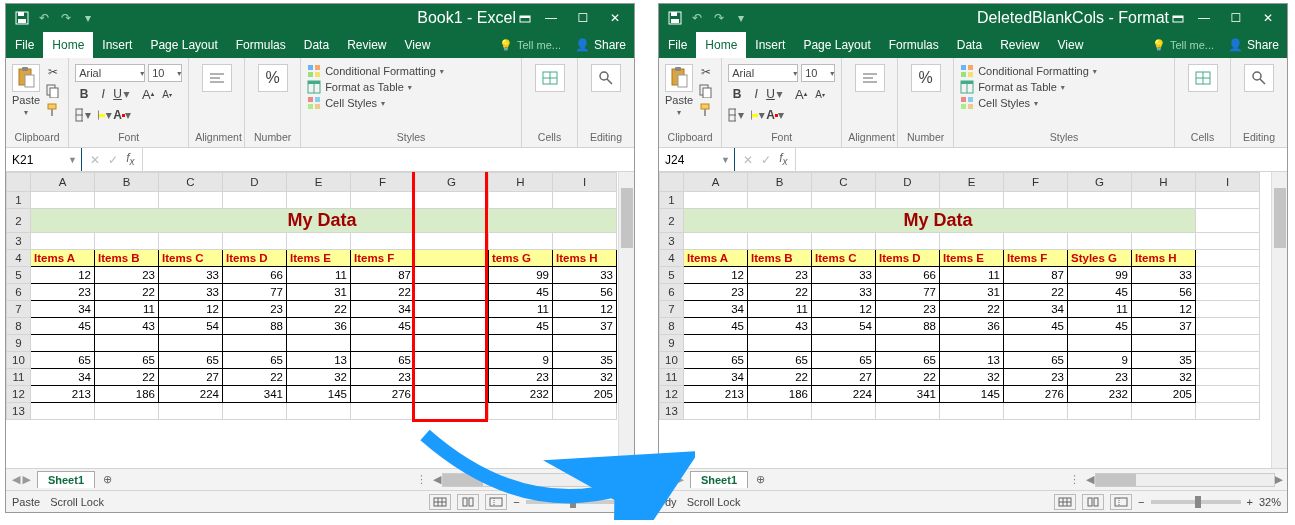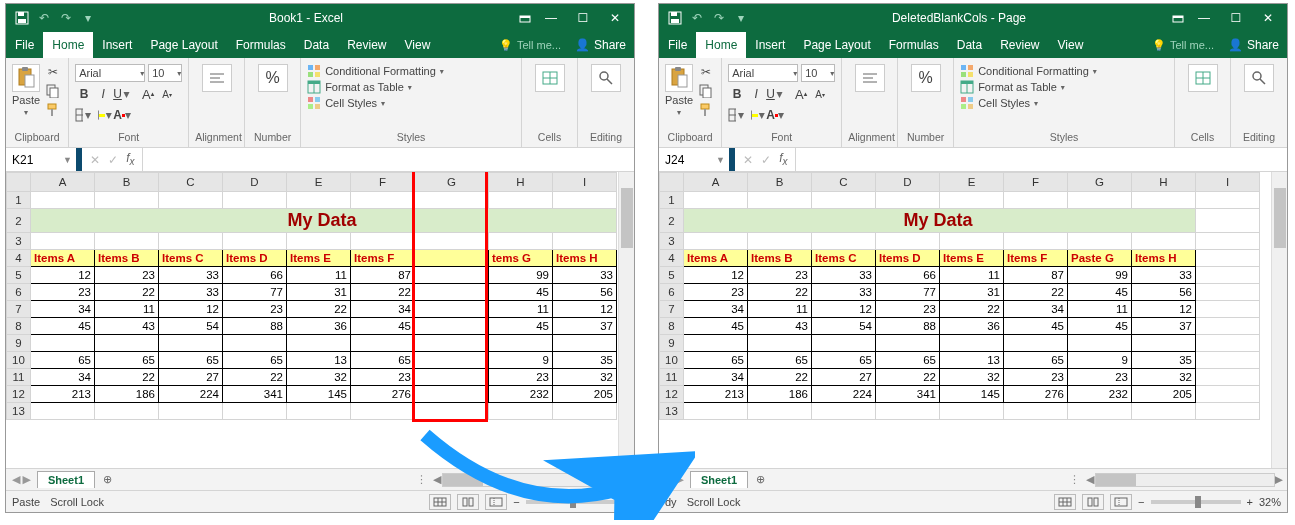--- a/index.html
+++ b/index.html
@@ -5,21 +5,21 @@
 * { box-sizing: border-box; margin: 0; padding: 0; font-family: "Segoe UI", Arial, sans-serif; }
 body { background: #fff; width: 1295px; height: 525px; position: relative; overflow: hidden; }
 
 .excel-window { position: absolute; background: #fff; border: 1px solid #999; display: flex; flex-direction: column; }
 .win-left { left: 5px; top: 3px; width: 630px; height: 510px; }
 .win-right { left: 658px; top: 3px; width: 630px; height: 510px; }
 
 .titlebar { background: #0d6b3f; height: 28px; display: flex; align-items: center; color: #fff; font-size: 11px; padding: 0 4px; }
 .titlebar .qat { display: flex; gap: 6px; align-items: center; padding-left: 4px; }
 .titlebar .qat .ic { width: 16px; height: 16px; display: flex; align-items: center; justify-content: center; font-size: 12px; }
-.titlebar .title { flex: 1; text-align: center; font-size: 12px; }
+.titlebar .title { flex: 1; text-align: right; font-size: 16px; }
 .titlebar .win-controls { display: flex; gap: 2px; }
 .titlebar .win-controls .wc { width: 30px; height: 22px; display: flex; align-items: center; justify-content: center; font-size: 12px; cursor: pointer; }
 .titlebar .win-controls .maxrest { width: 18px; font-size: 11px; }
 
 .menubar { background: #0d6b3f; height: 26px; display: flex; align-items: stretch; color: #fff; font-size: 12px; }
 .menubar .mtab { padding: 4px 9px; cursor: pointer; display: flex; align-items: center; }
 .menubar .mtab.active { background: #fff; color: #0d6b3f; }
 .menubar .spacer { flex: 1; }
 .menubar .tellme { color: #9fd4bb; font-size: 11px; display: flex; align-items: center; gap: 4px; padding: 0 6px; }
 .menubar .share { display: flex; align-items: center; gap: 4px; padding: 0 8px; }
@@ -47,21 +47,21 @@
 .stub-group { width: 56px; }
 .stub-group .gico { width: 30px; height: 28px; margin: 4px auto 0; display: flex; align-items: center; justify-content: center; font-size: 16px; border: 1px solid #ccc; background: #fff; }
 
 .styles-group .gbody { flex-direction: column; gap: 2px; }
 .stylerow { display: flex; align-items: center; gap: 4px; font-size: 11px; }
 .stylerow .sic { width: 14px; height: 14px; display: inline-flex; align-items: center; justify-content: center; }
 
 .dd-caret { font-size: 8px; color: #666; }
 
 .formula-bar { height: 24px; border-bottom: 1px solid #d4d4d4; display: flex; align-items: stretch; font-size: 12px; }
-.namebox { width: 76px; border-right: 6px solid #0c4a6e; display: flex; align-items: center; padding-left: 6px; justify-content: space-between; text-align: center; }
+.namebox { width: 76px; border-right: 1px solid #0c4a6e; display: flex; align-items: center; padding-left: 6px; justify-content: space-between; text-align: center; }
 .namebox .dd { padding-right: 4px; color: #888; font-size: 9px; }
 .fx-controls { display: flex; align-items: center; gap: 8px; padding: 0 8px; border-right: 1px solid #d4d4d4; color: #bbb; }
 .fx-input { flex: 1; padding-left: 6px; display: flex; align-items: center; }
 
 .sheet-area { flex: 1; position: relative; overflow: hidden; background: #fff; }
 .grid { position: absolute; left: 0; top: 0; border-collapse: collapse; font-size: 11.5px; }
 .grid th, .grid td { border: 1px solid #d4d4d4; height: 17px; padding: 0; }
 .grid th { background: #e6e6e6; font-weight: normal; color: #333; text-align: center; }
 .grid .rowhdr { width: 24px; text-align: center; background: #e6e6e6; color: #333; }
 .colhdr th { height: 19px; }
@@ -536,21 +536,21 @@
           <svg width="14" height="14" viewBox="0 0 14 14">
             <rect x="1" y="1" width="12" height="12" fill="none" stroke="#fff" stroke-width="1"></rect>
             <rect x="3" y="1" width="6" height="4" fill="#fff"></rect>
             <rect x="3" y="8" width="8" height="4" fill="#fff"></rect>
           </svg>
         </span>
       <span class="ic" style="color:#9fd4bb">↶</span>
       <span class="ic" style="color:#9fd4bb">↷</span>
       <span class="ic dd-caret" style="color:#9fd4bb">▾</span>
     </div>
-    <div class="title">DeletedBlankCols - Page</div>
+    <div class="title">DeletedBlankCols - Format</div>
     <div class="win-controls">
       <span class="wc maxrest">
           <svg width="12" height="10">
             <rect x="1" y="3" width="10" height="6" fill="none" stroke="#fff"></rect>
             <rect x="1" y="3" width="10" height="2" fill="#fff"></rect>
           </svg>
         </span>
       <span class="wc">—</span>
       <span class="wc">☐</span>
       <span class="wc">✕</span>
@@ -790,21 +790,21 @@
             <td></td>
           </tr>
           <tr>
             <th class="rowhdr">4</th>
             <td class="hdrcell" style="border-color:#000;">Items A</td>
             <td class="hdrcell" style="border-color:#000;">Items B</td>
             <td class="hdrcell" style="border-color:#000;">Items C</td>
             <td class="hdrcell" style="border-color:#000;">Items D</td>
             <td class="hdrcell" style="border-color:#000;">Items E</td>
             <td class="hdrcell" style="border-color:#000;">Items F</td>
-            <td class="hdrcell" style="border-color:#000;">Paste G</td>
+            <td class="hdrcell" style="border-color:#000;">Styles G</td>
             <td class="hdrcell" style="border-color:#000;">Items H</td>
             <td class="" style=""></td>
           </tr>
           <tr>
             <th class="rowhdr">5</th>
             <td style="border-color:#000;">12</td>
             <td style="border-color:#000;">23</td>
             <td style="border-color:#000;">33</td>
             <td style="border-color:#000;">66</td>
             <td style="border-color:#000;">11</td>

